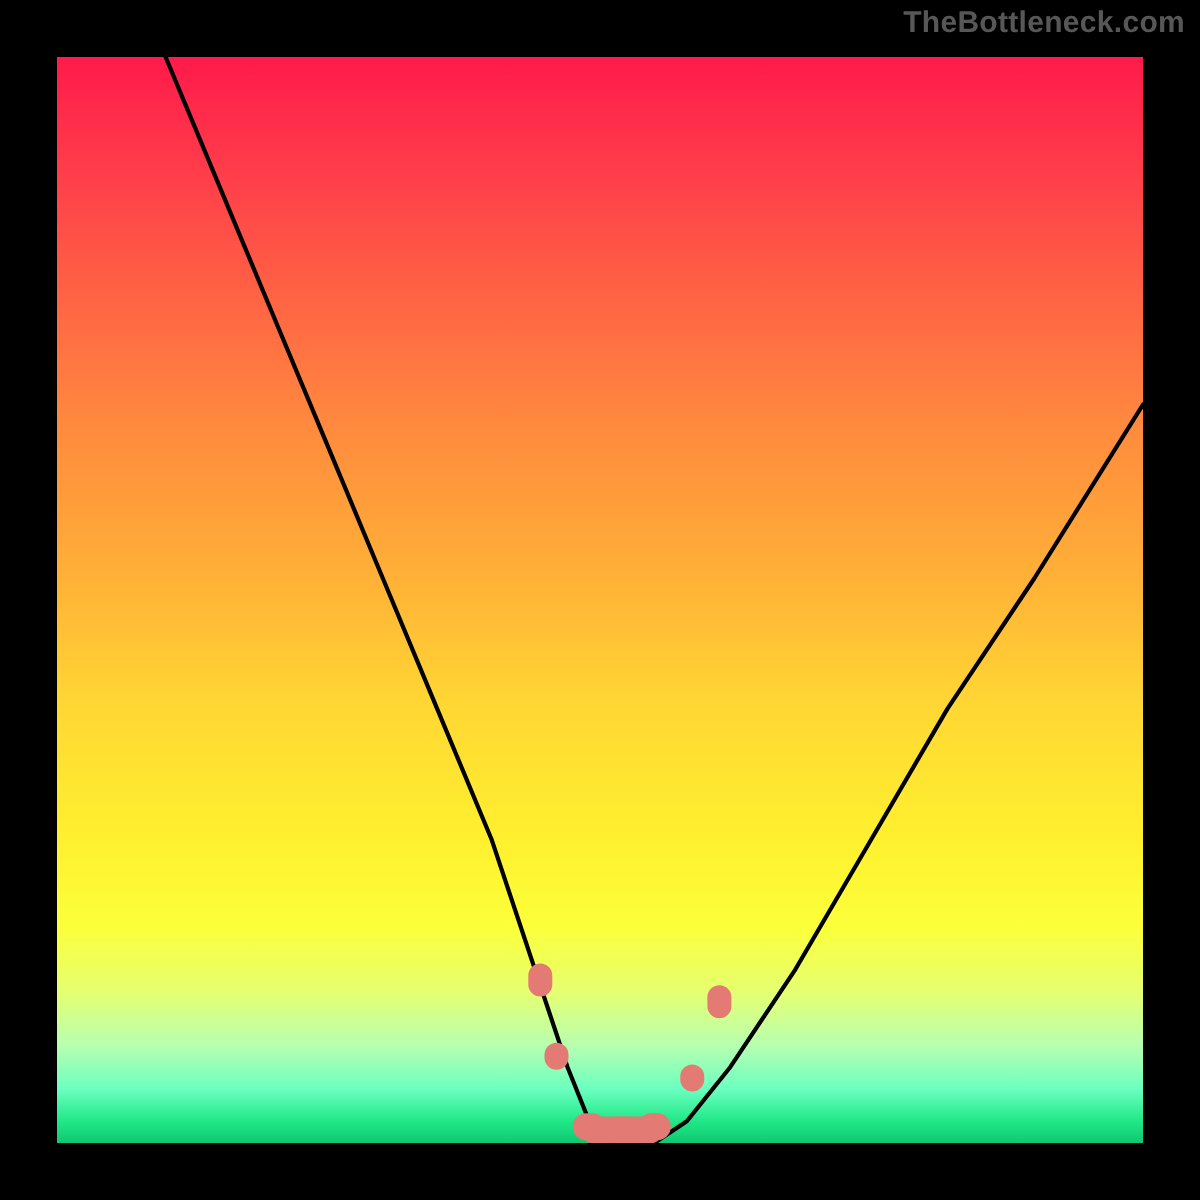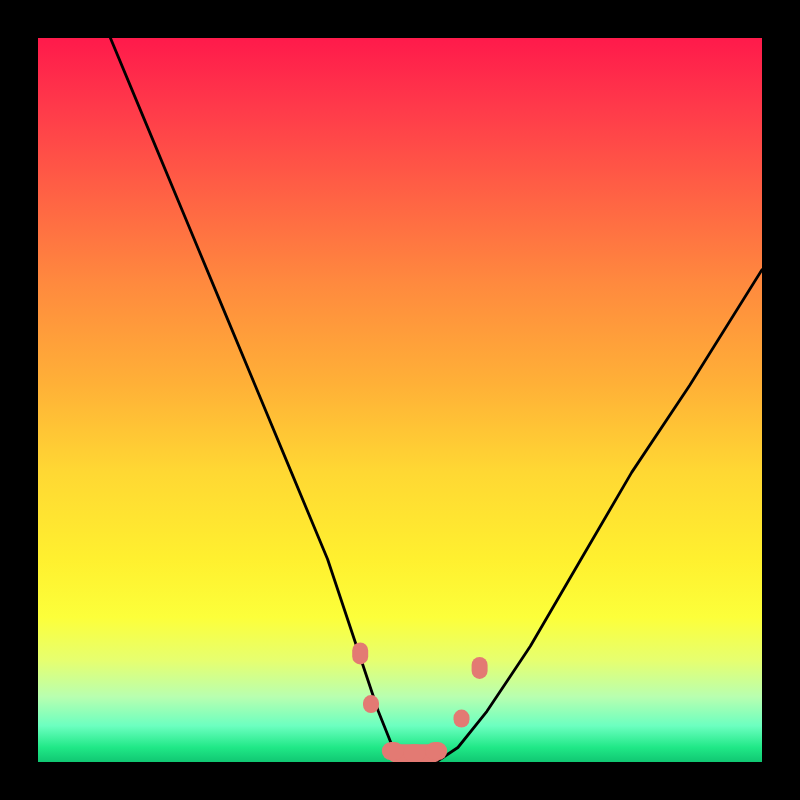--- a/index.html
+++ b/index.html
@@ -56,20 +56,21 @@
     top: 0;
     left: 0;
     width: 724px;
     height: 724px;
   }
 </style>
 </head>
 <body>
 
 <div class="frame">
+  <div class="watermark">TheBottleneck.com</div>
   <div class="plot">
     <svg class="curve" viewBox="0 0 724 724" preserveAspectRatio="none">
       <g id="curve-path-group">
           <path d="M72.4 0.0 L108.6 86.9 L144.8 173.8 L181.0 260.6 L217.2 347.5 L253.4 434.4 L289.6 521.3 L318.6 608.2 L340.3 673.3 L354.8 709.5 L369.2 724.0 L383.7 724.0 L398.2 724.0 L419.9 709.5 L448.9 673.3 L492.3 608.2 L543.0 521.3 L593.7 434.4 L651.6 347.5 L724.0 231.7" fill="none" stroke="#000" stroke-width="2.8" stroke-linecap="round" stroke-linejoin="round"></path>
         </g>
       <g id="marker-group">
           <rect x="348.8" y="706.3" width="55.4" height="18" rx="9" fill="#e37a73"></rect>
           <rect x="314.2" y="604.4" width="16" height="22" rx="8" fill="#e37a73"></rect>
           <rect x="325.0" y="657.1" width="16" height="18" rx="8" fill="#e37a73"></rect>
           <rect x="343.8" y="704.1" width="22" height="18" rx="9" fill="#e37a73"></rect>

